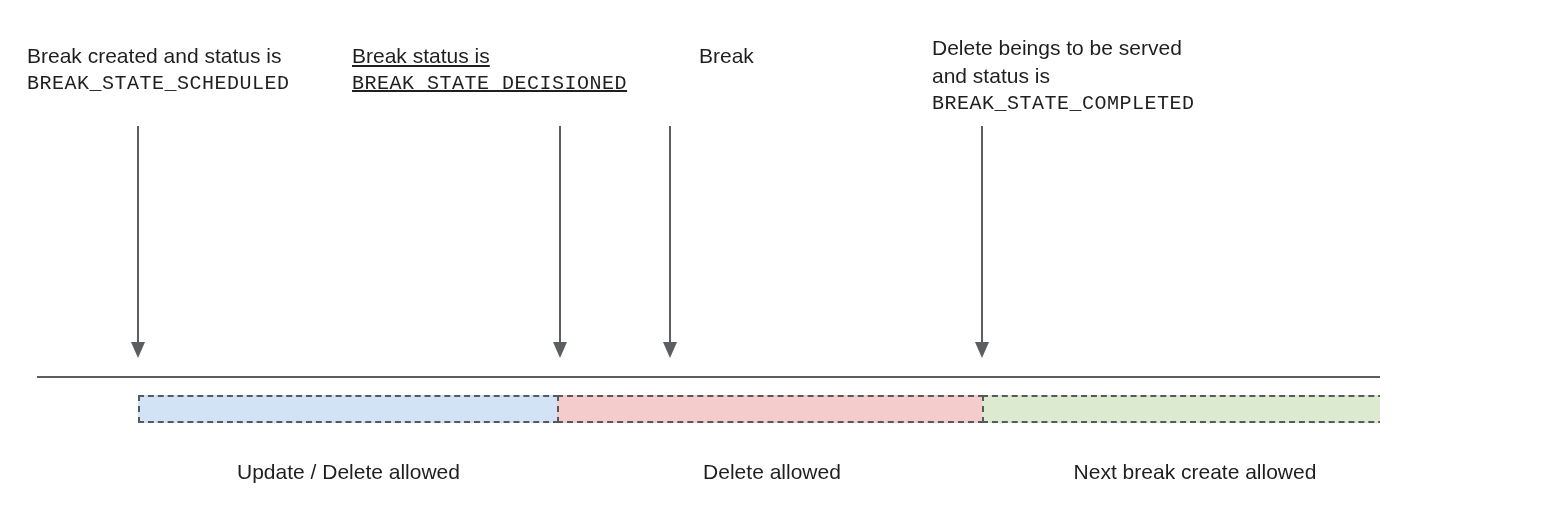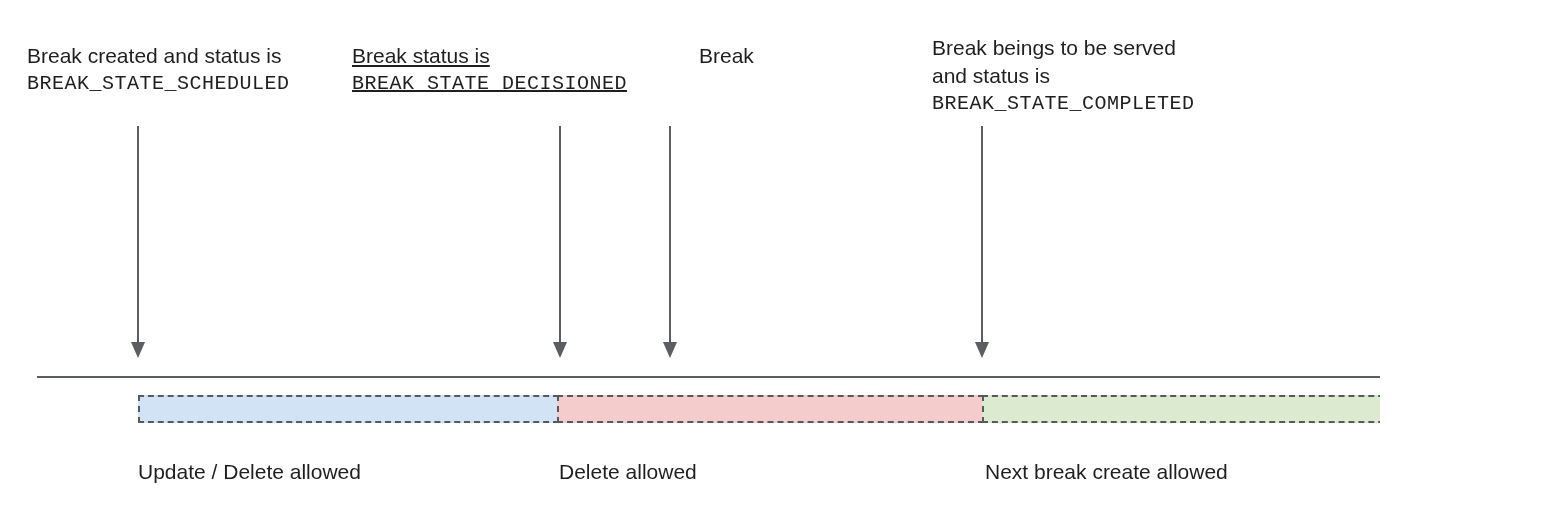--- a/index.html
+++ b/index.html
@@ -70,21 +70,21 @@
     box-sizing:border-box;
     height:28px;
     border:2px dashed #555a5e;
   }
   .seg-0{width:421px;background:#d2e3f5;}
   .seg-1{width:427px;background:#f5cccc;margin-left:-2px;}
   .seg-2{width:422px;background:#dcead0;margin-left:-2px;}
   
   .phase-label{
     position:absolute;top:460px;
-    font-size:21px;text-align:left;color:#1f1f1f;
+    font-size:21px;text-align:center;color:#1f1f1f;
     white-space:nowrap;
   }
   .pl-0{left:138px;width:421px;}
   .pl-1{left:559px;width:426px;}
   .pl-2{left:985px;width:420px;}
 </style>
 </head>
 <body>
 
 <div class="canvas">
@@ -97,21 +97,21 @@
   <div class="annotation ann-1">
     <div>Break status is</div>
     <div class="mono">BREAK_STATE_DECISIONED</div>
   </div>
 
   <div class="annotation ann-2">
     <div>Break</div>
   </div>
 
   <div class="annotation ann-3">
-    <div>Break beings to be served</div>
+    <div>Delete beings to be served</div>
     <div>and status is</div>
     <div class="mono">BREAK_STATE_COMPLETED</div>
   </div>
 
   <div class="varrow va-0">
     <div class="shaft"></div>
     <div class="head"></div>
   </div>
   <div class="varrow va-1">
     <div class="shaft"></div>

